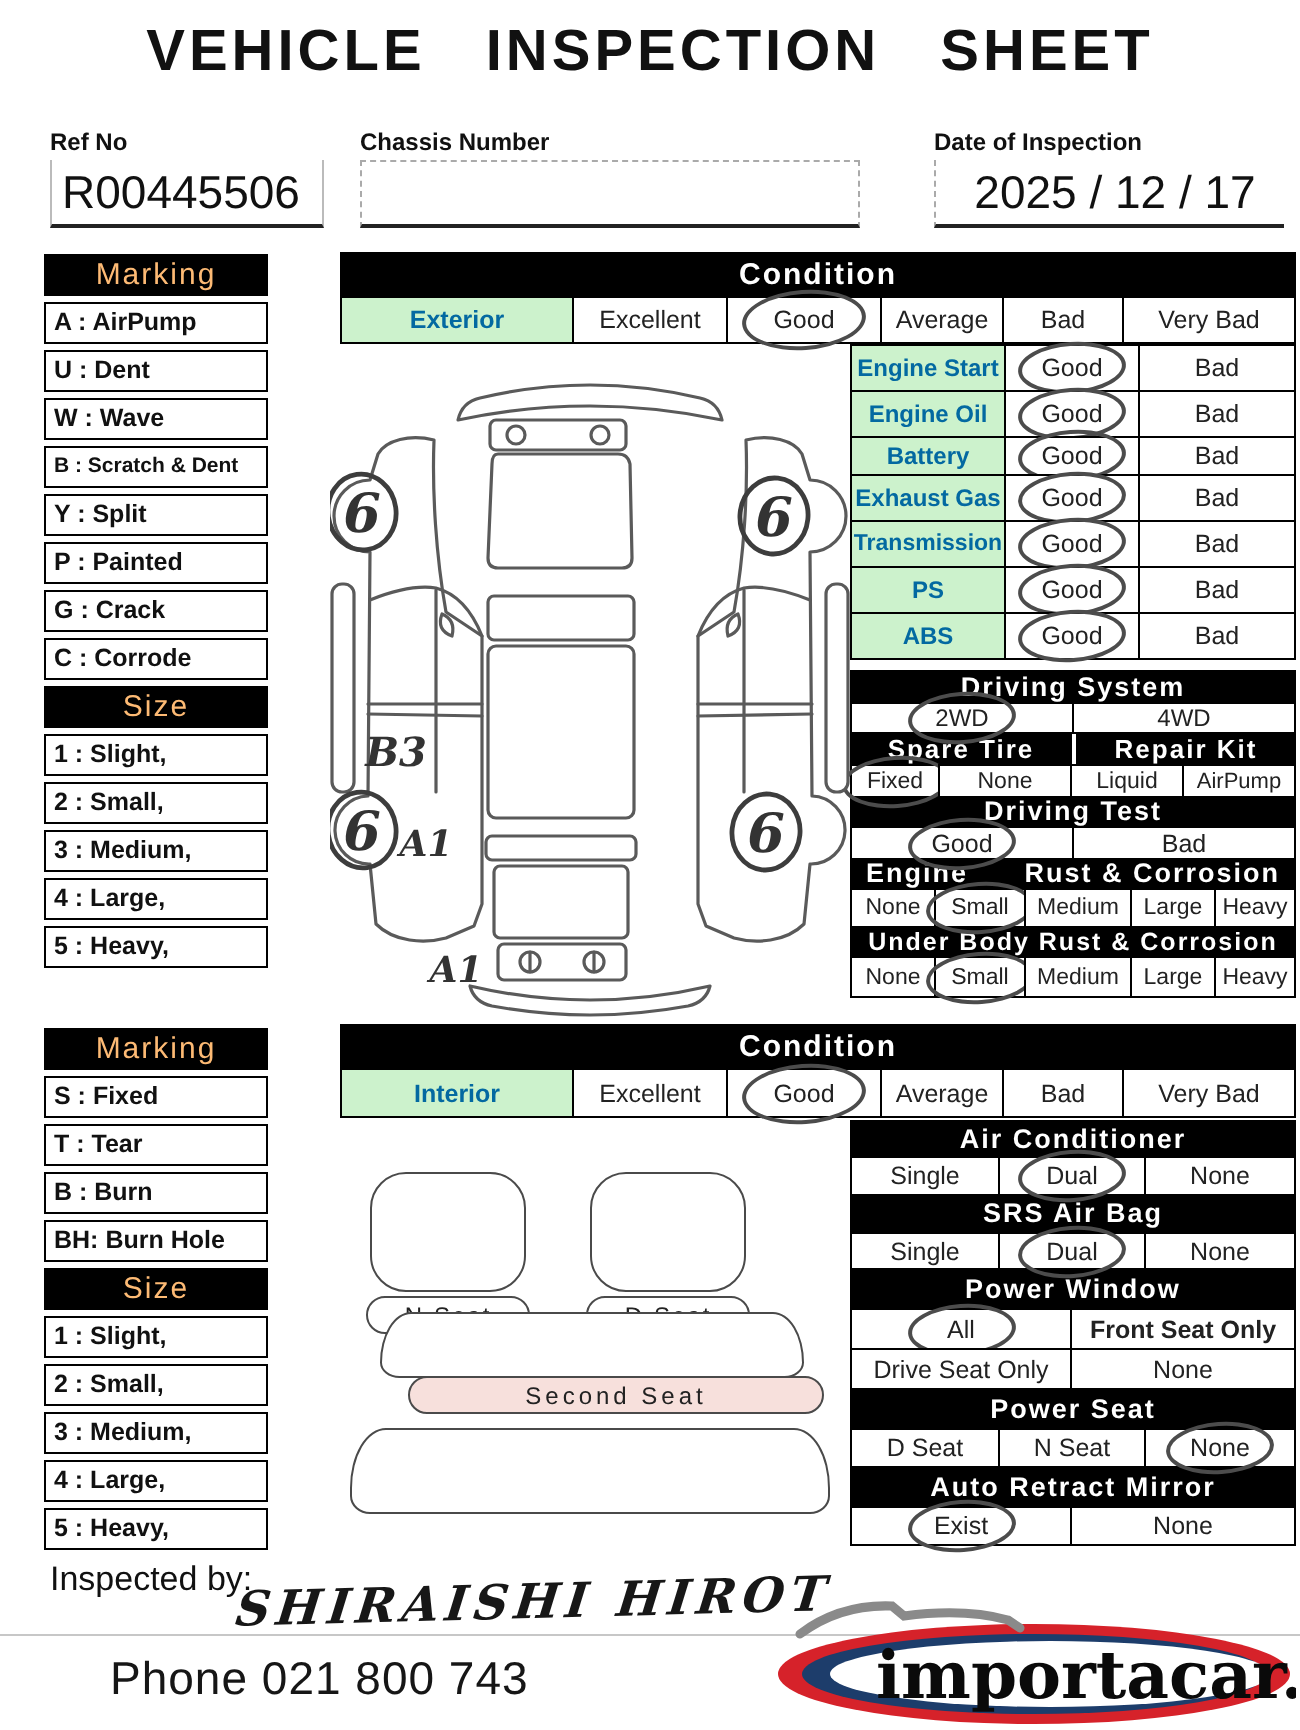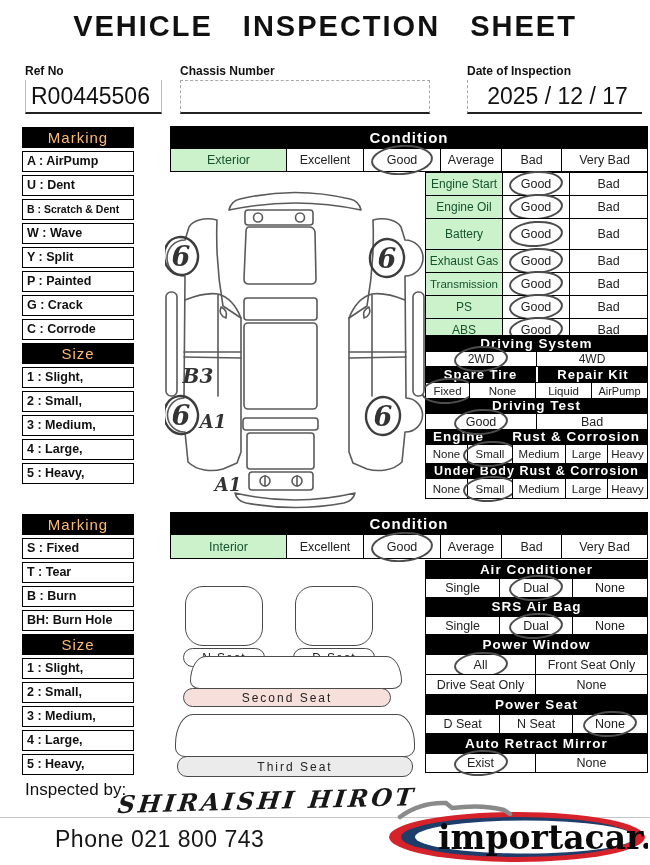--- a/index.html
+++ b/index.html
@@ -21,21 +21,21 @@
   .lg-row{border:1px solid #000;height:19px;line-height:19px;font-size:12.5px;font-weight:bold;
           padding-left:4px;margin-bottom:3px;background:#fff;white-space:nowrap;overflow:hidden;}
   .lg-row.small{font-size:10.5px;}
 
   
   .t-row{display:flex;}
   .t-row + .t-row{margin-top:-1px;}
   .c{border:1px solid #000;box-sizing:border-box;display:flex;align-items:center;justify-content:center;
      font-size:12.5px;background:#fff;position:relative;color:#222;white-space:nowrap;}
   .c + .c{margin-left:-1px;}
-  .c.green{background:#ccf2cc;font-weight:normal;color:#14532d;}
+  .c.green{background:#ccf2cc;font-weight:bold;color:#0369a1;}
   .bh{background:#000;color:#fff;font-weight:bold;display:flex;align-items:center;justify-content:center;
       font-size:13.5px;letter-spacing:1px;box-sizing:border-box;white-space:nowrap;}
   .bh.split{justify-content:space-between;padding:0 8px;}
 
   
   .sel::after{content:"";position:absolute;left:50%;top:50%;width:50px;height:22px;
               transform:translate(-50%,-50%) rotate(-4deg);
               border:2.5px solid #4c4c4c;border-radius:50%;pointer-events:none;}
   .sel.big::after{width:58px;height:26px;}
 
@@ -71,22 +71,22 @@
 
   <div class="abs flabel" style="top:64px;left:467px;">Date of Inspection</div>
   <div class="abs fbox" style="top:80px;left:467px;width:175px;border-left:1px dashed #aaa;justify-content:center;">
     <span class="fval">2025 / 12 / 17</span>
   </div>
 
   <div class="abs legend" style="top:127px;left:22px;">
     <div class="lg-hdr">Marking</div>
     <div class="lg-row">A : AirPump</div>
     <div class="lg-row">U : Dent</div>
+    <div class="lg-row">W : Wave</div>
     <div class="lg-row small">B : Scratch &amp; Dent</div>
-    <div class="lg-row">W : Wave</div>
     <div class="lg-row">Y : Split</div>
     <div class="lg-row">P : Painted</div>
     <div class="lg-row">G : Crack</div>
     <div class="lg-row">C : Corrode</div>
     <div class="lg-hdr">Size</div>
     <div class="lg-row">1 : Slight,</div>
     <div class="lg-row">2 : Small,</div>
     <div class="lg-row">3 : Medium,</div>
     <div class="lg-row">4 : Large,</div>
     <div class="lg-row">5 : Heavy,</div>
@@ -122,21 +122,21 @@
     <div class="t-row" style="height:24px;">
       <div class="c green" style="width:78px;font-size:12px;">Engine Start</div>
       <div class="c opt sel" style="width:68px;">Good</div>
       <div class="c opt" style="flex:1;">Bad</div>
     </div>
     <div class="t-row" style="height:24px;">
       <div class="c green" style="width:78px;font-size:12px;">Engine Oil</div>
       <div class="c opt sel" style="width:68px;">Good</div>
       <div class="c opt" style="flex:1;">Bad</div>
     </div>
-    <div class="t-row" style="height:32px;">
+    <div class="t-row" style="height:20px;">
       <div class="c green" style="width:78px;font-size:12px;">Battery</div>
       <div class="c opt sel" style="width:68px;">Good</div>
       <div class="c opt" style="flex:1;">Bad</div>
     </div>
     <div class="t-row" style="height:24px;">
       <div class="c green" style="width:78px;font-size:12px;">Exhaust Gas</div>
       <div class="c opt sel" style="width:68px;">Good</div>
       <div class="c opt" style="flex:1;">Bad</div>
     </div>
     <div class="t-row" style="height:24px;">
@@ -269,21 +269,21 @@
     </div>
     <div class="bh" style="height:19px;margin-top:-1px;">SRS Air Bag</div>
     <div class="t-row" style="height:19px;margin-top:0;">
       <div class="c opt" style="width:75px;">Single</div>
       <div class="c opt sel" style="width:74px;">Dual</div>
       <div class="c opt" style="flex:1;">None</div>
     </div>
     <div class="bh" style="height:20px;margin-top:-1px;">Power Window</div>
     <div class="t-row" style="height:21px;margin-top:0;">
       <div class="c opt sel" style="width:111px;">All</div>
-      <div class="c opt" style="flex:1;">Front Seat Only</div>
+      <div class="c opt" style="flex:1;font-weight:bold;">Front Seat Only</div>
     </div>
     <div class="t-row" style="height:21px;">
       <div class="c opt" style="width:111px;">Drive Seat Only</div>
       <div class="c opt" style="flex:1;">None</div>
     </div>
     <div class="bh" style="height:20px;margin-top:-1px;">Power Seat</div>
     <div class="t-row" style="height:20px;margin-top:0;">
       <div class="c opt" style="width:75px;">D Seat</div>
       <div class="c opt" style="width:74px;">N Seat</div>
       <div class="c opt sel" style="flex:1;">None</div>
@@ -294,24 +294,23 @@
       <div class="c opt" style="flex:1;">None</div>
     </div>
   </div>
 
   <div class="seatback" style="left:185px;top:586px;width:78px;height:60px;border-radius:18px;"></div>
   <div class="seatlbl" style="left:183px;top:648px;width:82px;height:19px;">N-Seat</div>
   <div class="seatback" style="left:295px;top:586px;width:78px;height:60px;border-radius:18px;"></div>
   <div class="seatlbl" style="left:293px;top:648px;width:82px;height:19px;">D-Seat</div>
 
   <div class="seatback" style="left:190px;top:656px;width:212px;height:33px;border-radius:16px 16px 10px 10px / 26px 26px 8px 8px;"></div>
-  <div class="seatlbl" style="left:183px;top:688px;width:208px;height:19px;background:#f7e0dc;letter-spacing:2px;">Second Seat</div>
+  <div class="seatlbl" style="left:204px;top:688px;width:208px;height:19px;background:#f7e0dc;letter-spacing:2px;">Second Seat</div>
 
   <div class="seatback" style="left:175px;top:714px;width:240px;height:43px;border-radius:18px 18px 10px 10px / 30px 30px 9px 9px;"></div>
-  <div class="seatlbl" style="left:177px;top:756px;width:236px;height:21px;background:#ebebeb;letter-spacing:2px;">Third  Seat</div>
 
   <div id="inspected" class="abs" style="top:780px;left:25px;">Inspected by:</div>
   <div id="signature" class="abs" style="top:786px;left:118px;">SHIRAISHI HIROT</div>
   <div id="footline" class="abs" style="top:817px;left:0;width:650px;"></div>
   <div id="phone" class="abs" style="top:826px;left:55px;">Phone  021 800 743</div>
 
   <svg class="abs" style="top:798px;left:386px;" width="262" height="66" viewBox="0 0 262 66">
     <ellipse cx="131" cy="39" rx="128" ry="25" fill="#d6222a"></ellipse>
     <ellipse cx="131" cy="39" rx="116" ry="20" fill="#1d3d6b"></ellipse>
     <ellipse cx="139" cy="39" rx="110" ry="16.5" fill="#ffffff"></ellipse>

